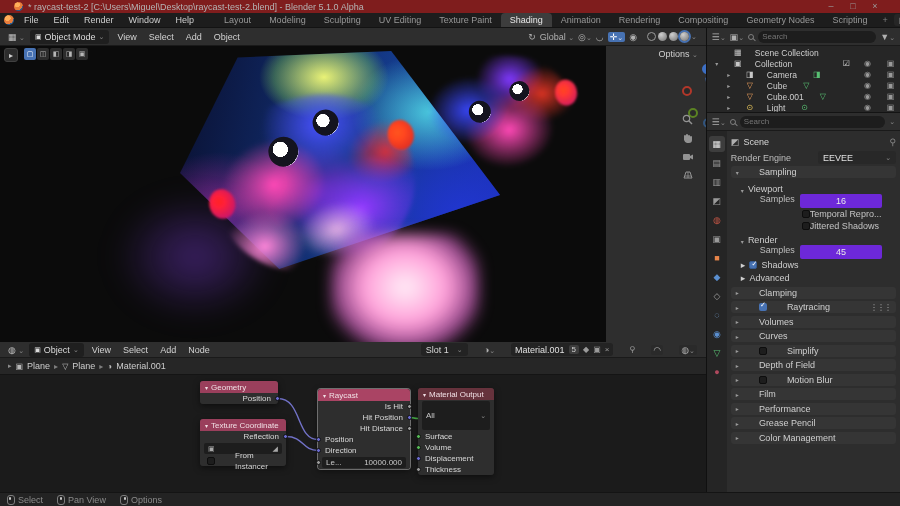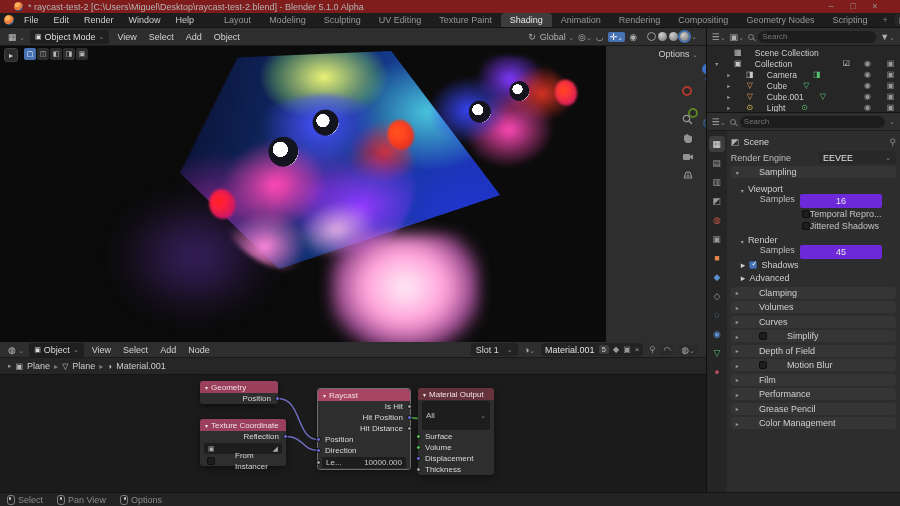--- a/index.html
+++ b/index.html
@@ -328,21 +328,21 @@
         <span>Object</span>
           <span class="ddc">⌄</span>
       </div>
       <div class="flex">
 
       <span class="hmenu">View</span>
           <span class="hmenu">Select</span>
           <span class="hmenu">Add</span>
           <span class="hmenu">Node</span>
         </div>
-      <div class="rightcluster" style="gap:6px">
+      <div class="rightcluster" style="gap:16px">
         <div class="slotchip">
           <span>Slot 1</span>
             <span class="ddc">⌄</span>
         </div>
         <span class="hic">◑<span class="ddc">⌄</span></span>
         <div class="matfield">
           <span>Material.001</span>
           <span class="cnt">5</span>
           <span class="mic">◆</span>
           <span class="mic">▣</span>
@@ -592,20 +592,26 @@
           </div>
           <div style="margin-top:2px">
 
               <div class="panel chk-none">
                 <span class="pcar">▸</span>
 
                 <span>Clamping</span>
 
               </div>
 
+              <div class="panel chk-on has-adj">
+                <span class="pcar">▸</span>
+                <span class="cbx"></span>
+                <span>Raytracing</span>
+                <span class="adj">⋮⋮⋮</span>
+              </div>
 
               <div class="panel chk-none">
                 <span class="pcar">▸</span>
 
                 <span>Volumes</span>
 
               </div>
 
               <div class="panel chk-none">
                 <span class="pcar">▸</span>

